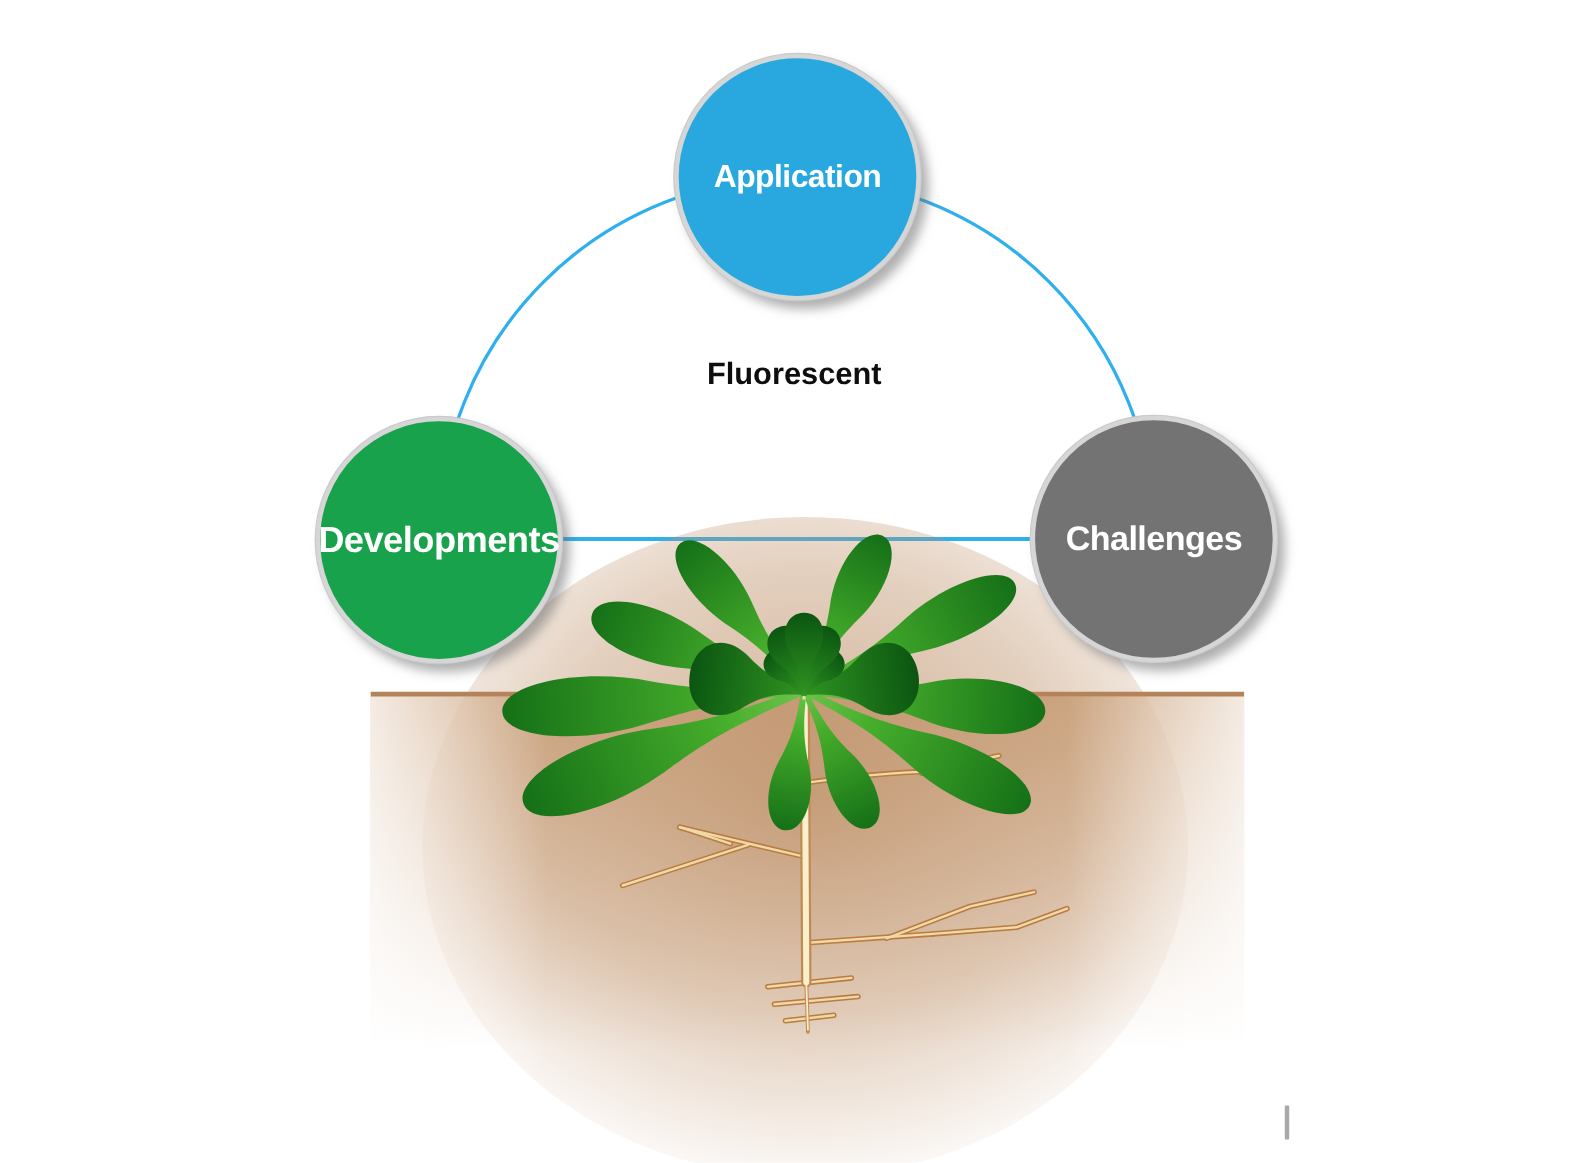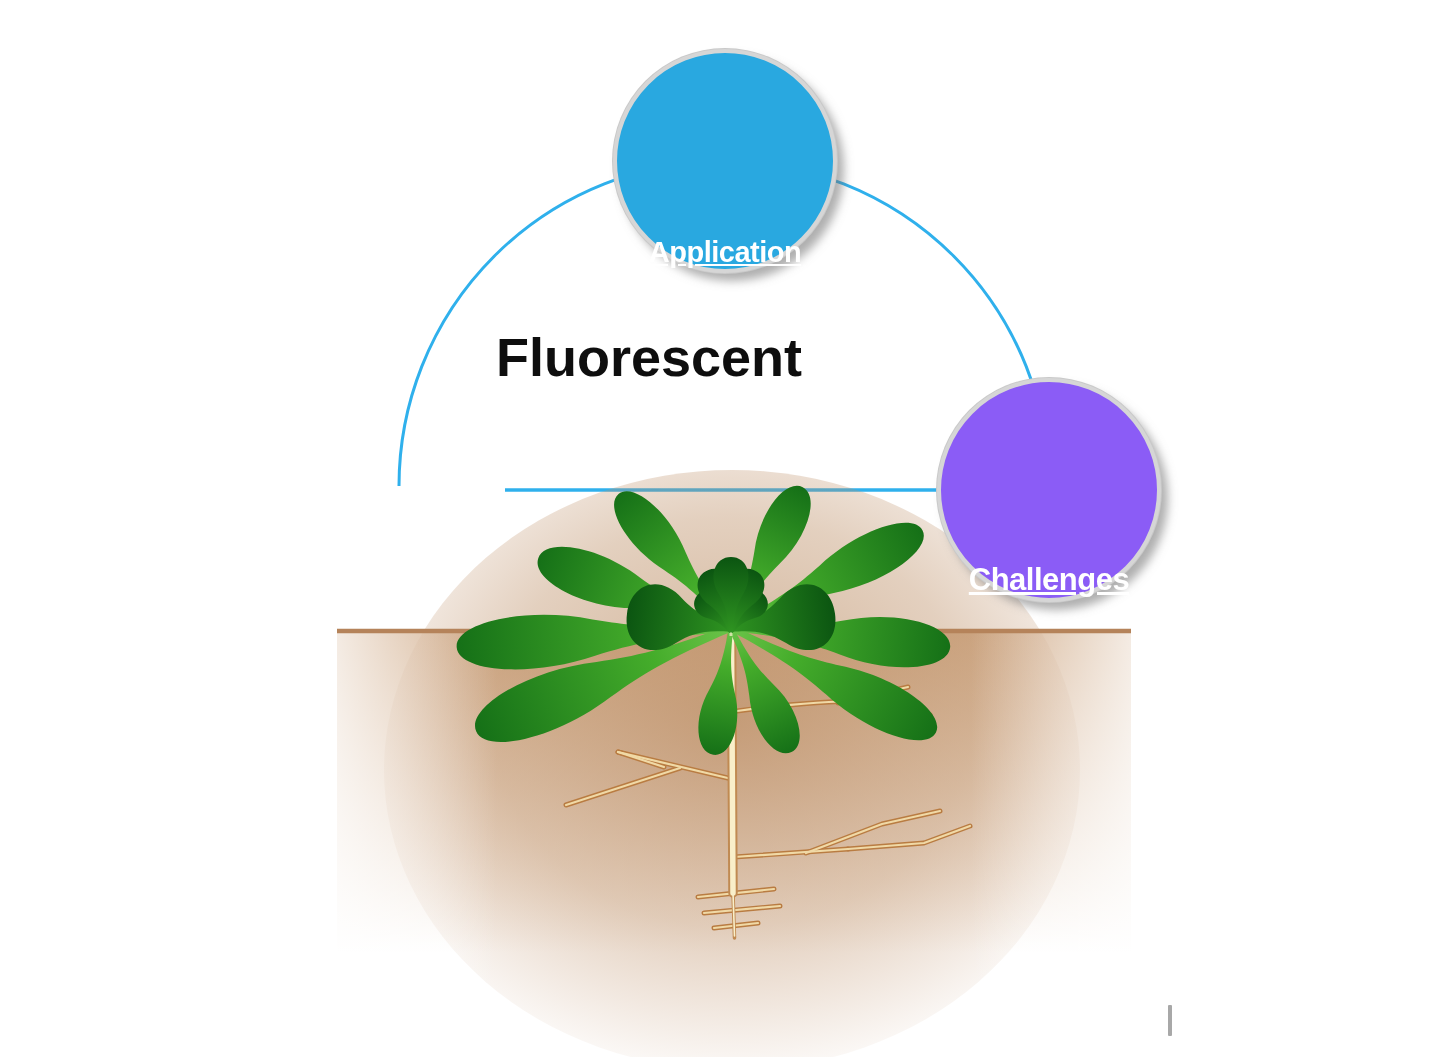--- a/index.html
+++ b/index.html
@@ -7,29 +7,29 @@
     width:1429px;height:1057px;background:#ffffff;position:relative;overflow:hidden;
     font-family:"Liberation Sans",sans-serif;
   }
   #canvas{position:absolute;inset:0;width:1429px;height:1057px;}
   #art{position:absolute;left:0;top:0;z-index:1;}
   .node{
     position:absolute;z-index:2;box-sizing:border-box;
     width:224px;height:224px;border-radius:50%;
     border:4px solid #d6d6d6;
     box-shadow:0 0 0 1px #c9c9c9, 7px 8px 10px rgba(110,110,110,.55);
-    display:flex;align-items:flex-end;justify-content:center;
-    color:#ffffff;font-weight:700;letter-spacing:-0.5px;white-space:nowrap;text-decoration:underline;
+    display:flex;align-items:center;justify-content:center;
+    color:#ffffff;font-weight:700;letter-spacing:-0.5px;white-space:nowrap;
   }
   #node-application{left:613px;top:49px;font-size:29px;}
   #node-developments{left:287px;top:379px;font-size:33px;}
   #node-challenges{left:937px;top:378px;font-size:31px;}
   .title{
-    position:absolute;z-index:2;left:496px;top:320px;width:420px;
-    font-size:54px;font-weight:700;color:#0e0e0e;line-height:1.4;
+    position:absolute;z-index:2;left:512px;top:320px;width:420px;
+    text-align:center;font-size:28px;font-weight:700;color:#0e0e0e;line-height:1.4;
   }
   .title div{margin:0;}
   #cursor-artifact{
     position:absolute;z-index:2;left:1168px;top:1005px;width:4px;height:31px;
     background:#a8a8a8;border-radius:1px;
   }
 </style>
 </head>
 <body>
 
@@ -137,21 +137,24 @@
         <use href="#leaf" fill="url(#tuftG)" transform="translate(731 632) rotate(-110) scale(0.66 0.8)"></use>
         <use href="#leaf" fill="url(#tuftG)" transform="translate(731 632) rotate(-70) scale(0.66 0.8)"></use>
         <use href="#leaf" fill="url(#tuftG)" transform="translate(731 632) rotate(-90) scale(0.75 0.85)"></use>
       </g>
     </g>
   </svg>
 
   <div class="node" id="node-application" style="background-color: rgb(41, 168, 224);">
     <span>Application</span>
   </div>
-  <div class="node" id="node-challenges" style="background-color: #8b5cf6;">
+  <div class="node" id="node-developments" style="background-color: rgb(23, 162, 75);">
+    <span>Developments</span>
+  </div>
+  <div class="node" id="node-challenges" style="background-color: #737373;">
     <span>Challenges</span>
   </div>
 
   <div class="title">
     <div>Fluorescent</div>
   </div>
 
   <div id="cursor-artifact"></div>
 
 </div>

